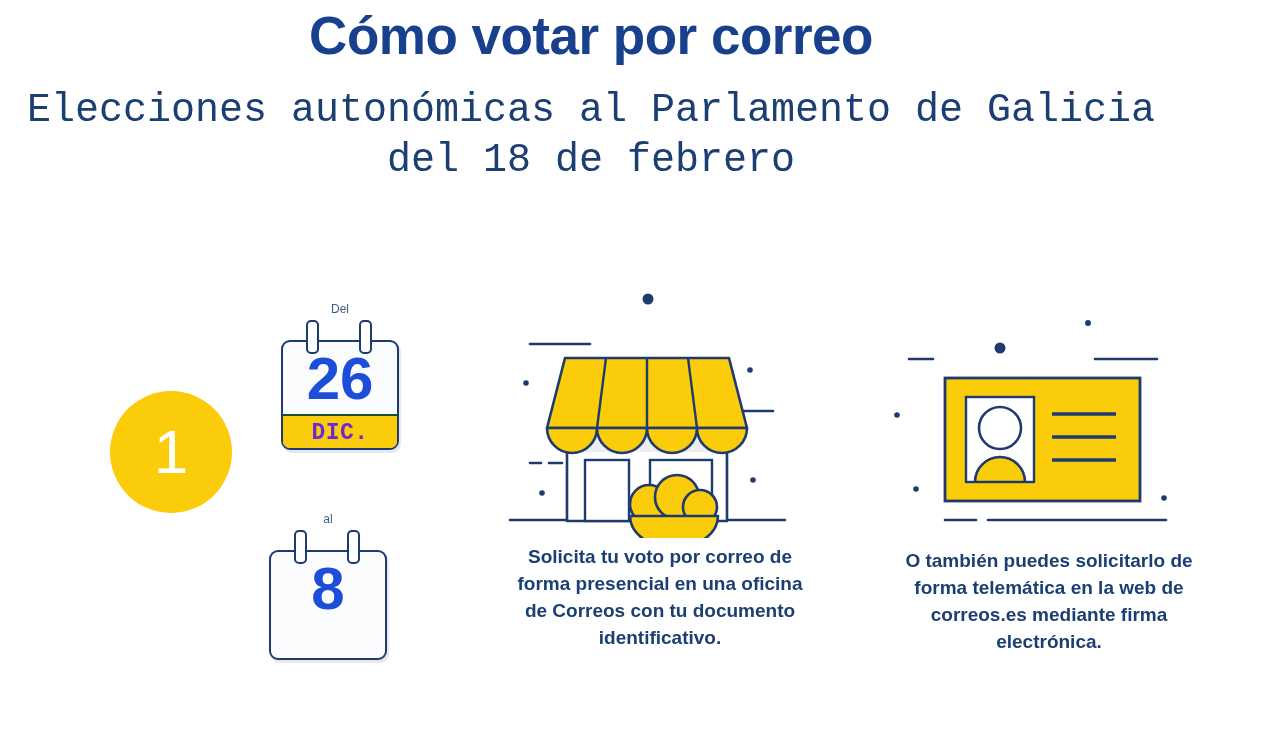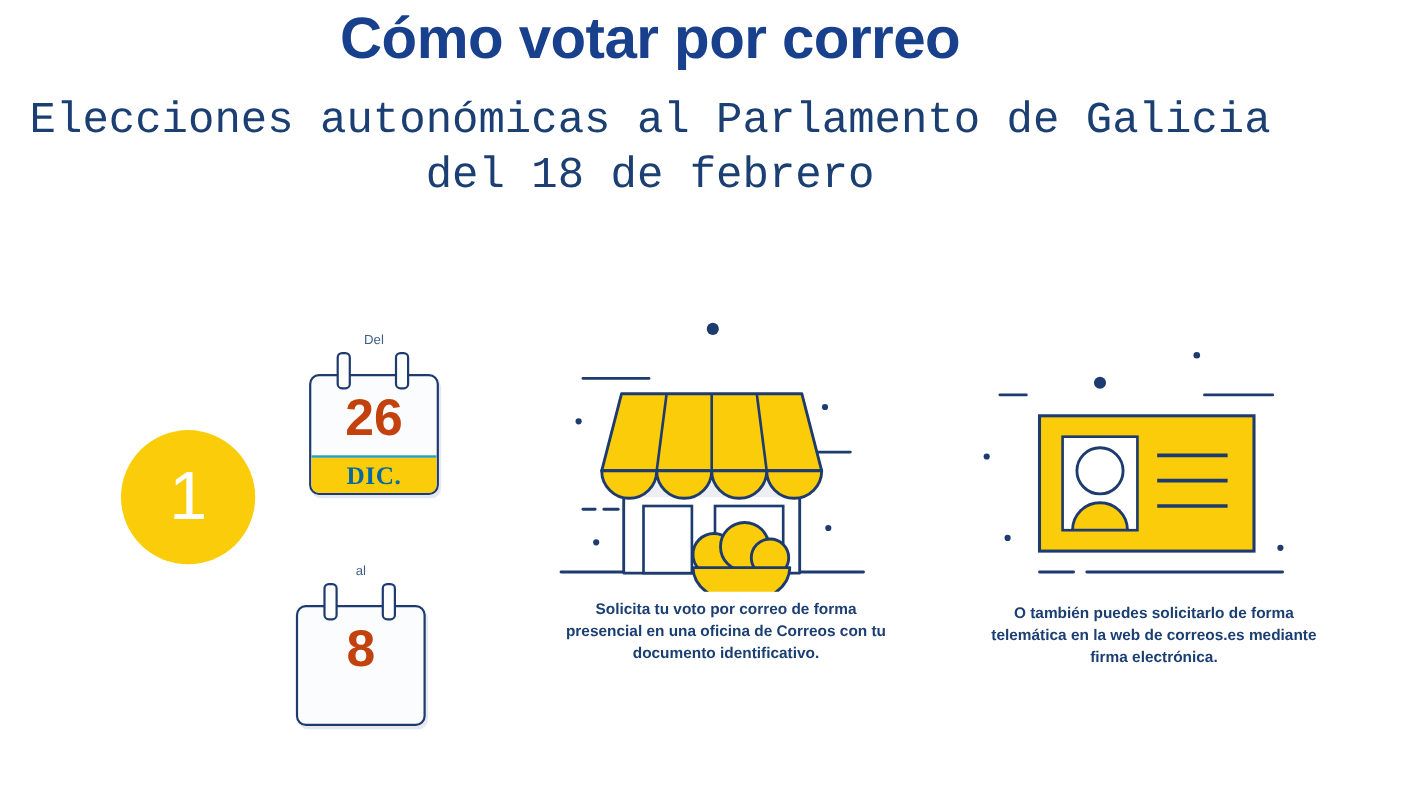--- a/index.html
+++ b/index.html
@@ -119,57 +119,57 @@
     border-radius: 9px;
     background: #fbfcfd;
     overflow: hidden;
     box-shadow: 2px 3px 0 rgba(180,190,205,0.35);
   }
   .cal-day {
     height: 72px;
     display: flex;
     align-items: center;
     justify-content: center;
-    color: #c2410c;
-    font-size: 47px;
+    color: #1d4ed8;
+    font-size: 60px;
     font-weight: bold;
     font-family: "Liberation Sans", sans-serif;
   }
   .cal-month {
     height: 34px;
     background: #fbcc09;
-    border-top: 2px solid #0ea5e9;
+    border-top: 2px solid #14532d;
     display: flex;
     align-items: center;
     justify-content: center;
-    color: #0369a1;
+    color: #6d28d9;
     font-size: 23px;
     font-weight: bold;
     letter-spacing: 0.5px;
-    font-family: Liberation Serif, serif;
+    font-family: Liberation Mono, monospace;
   }
 
   
   .panel {
     position: absolute;
     width: 330px;
   }
   .panel.shop { left: 495px; top: 288px; }
   .panel.id   { left: 884px; top: 298px; }
 
   .panel .art {
     width: 330px;
     height: 250px;
     display: block;
   }
   .panel .caption {
     margin: 0;
     padding: 6px 10px 0 10px;
     text-align: center;
-    font-size: 14px;
+    font-size: 19px;
     font-weight: bold;
     line-height: 1.42;
     color: #1b3f72;
     font-family: "Liberation Sans", sans-serif;
   }
   .panel.id .caption { padding-top: 0; }
 </style>
 </head>
 <body>
 

